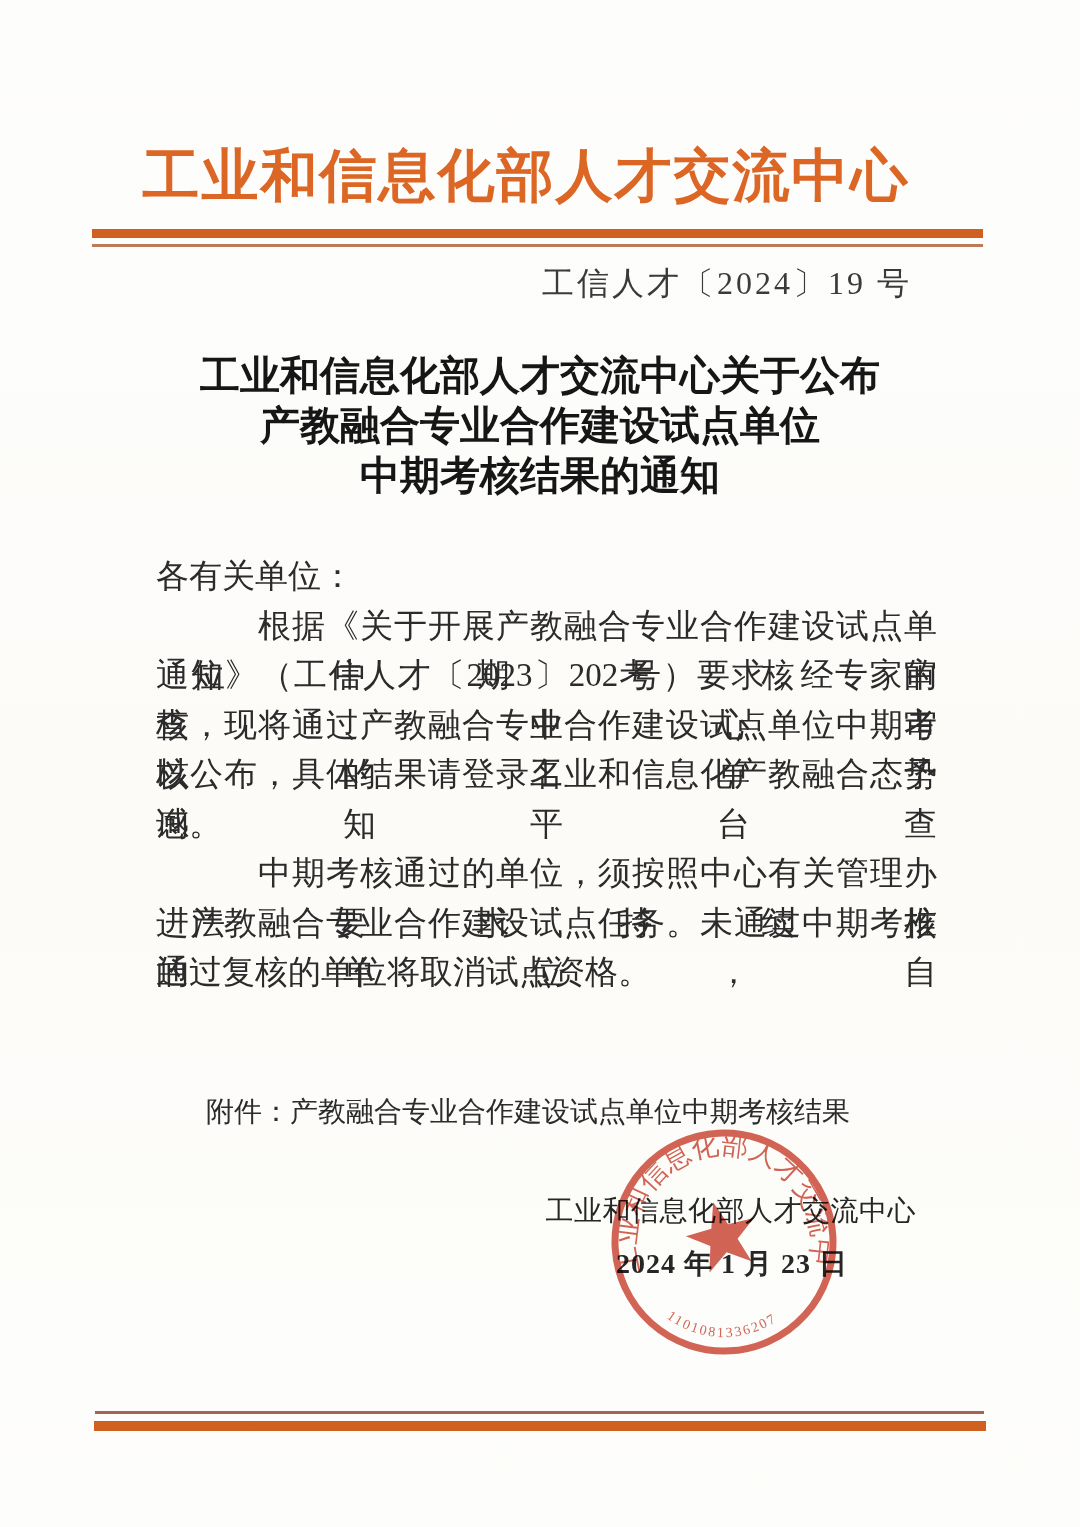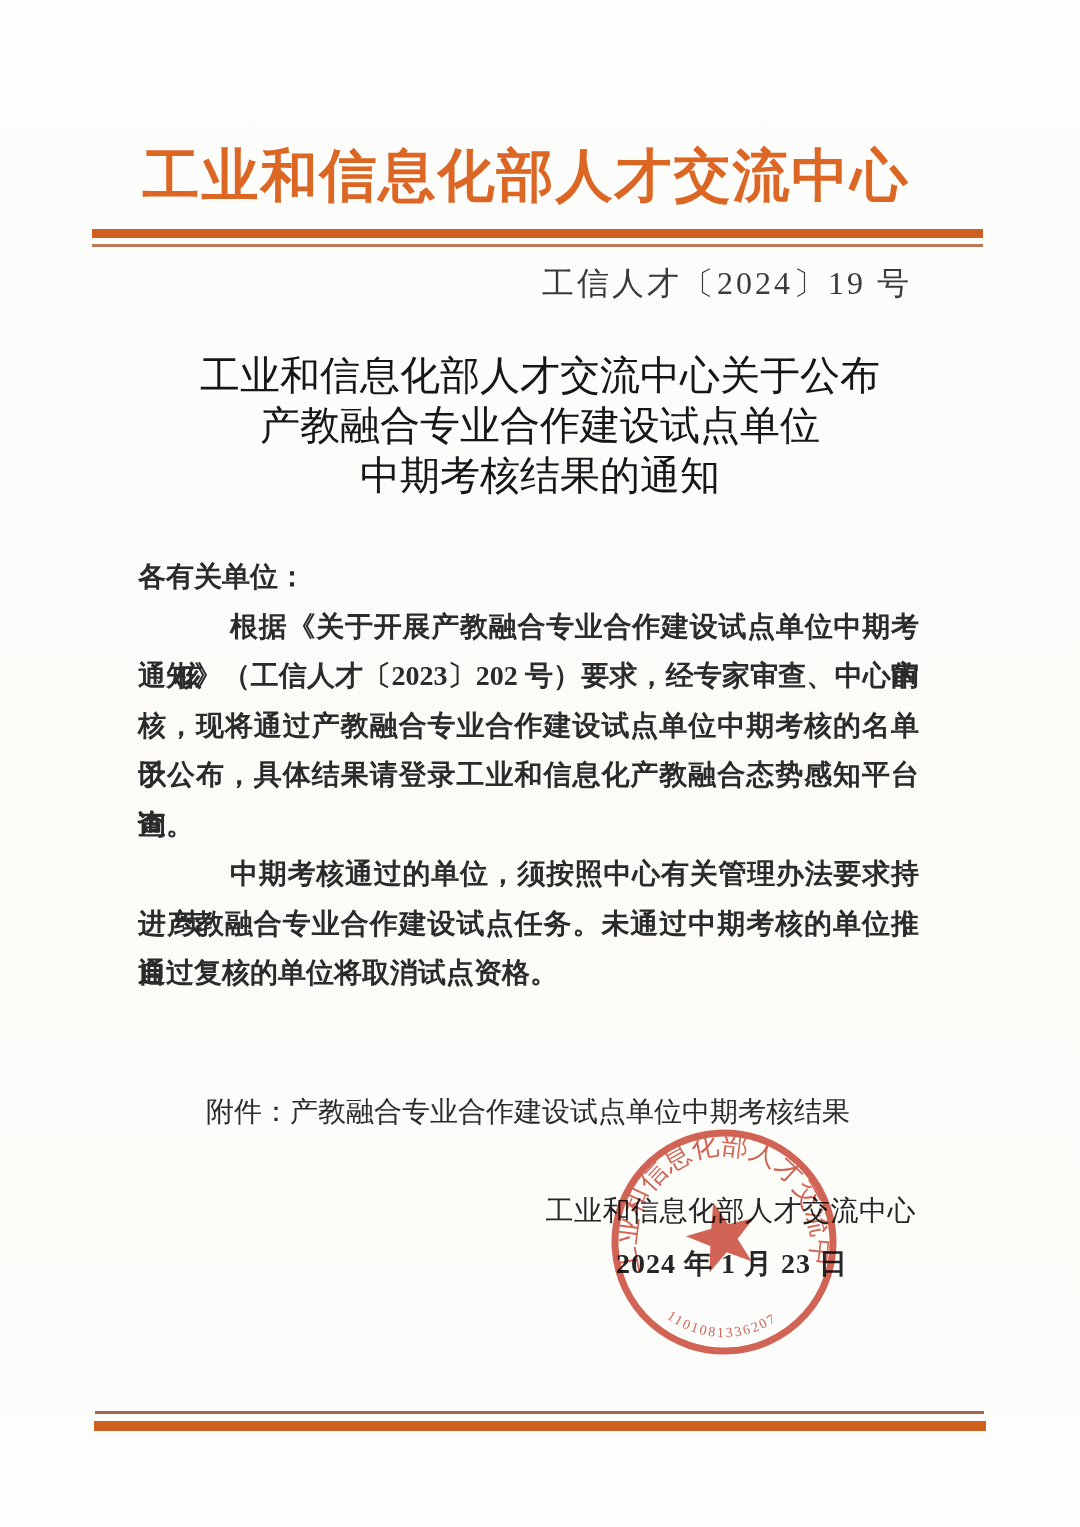--- a/index.html
+++ b/index.html
@@ -21,26 +21,26 @@
   .rule-thick-top{left:92px;top:229px;width:891px;height:9px;background:var(--rule_thick,#d0601f);}
   .rule-thin-top{left:92px;top:244px;width:891px;height:3px;background:var(--rule_thin_top,#bd7a58);}
   .rule-thin-bottom{left:95px;top:1411px;width:889px;height:3px;background:var(--rule_thin_bottom,#a5644e);}
   .rule-thick-bottom{left:94px;top:1421px;width:892px;height:10px;background:var(--rule_thick,#d0601f);}
   .doc-number{
     position:absolute;top:262px;right:168px;
     font-size:32px;letter-spacing:3px;color:var(--doc_number,#3a3a3a);
   }
   .title{
     position:absolute;top:351px;left:0;width:1080px;
-    text-align:center;font-size:40px;font-weight:normal;
+    text-align:center;font-size:40px;font-weight:bold;
     line-height:50px;color:var(--title_text,#161616);
   }
   .body-block{
-    position:absolute;left:138px;top:552px;width:781px;
-    font-size:28px;color:var(--body_text,#2b2b2b);font-weight:bold;
+    position:absolute;left:156px;top:552px;width:781px;
+    font-size:33px;color:var(--body_text,#2b2b2b);
   }
   .line{display:block;height:49.5px;line-height:49.5px;}
   .fill{text-align:justify;text-align-last:justify;text-justify:inter-character;}
   .indent{text-indent:2em;margin-left:36px;}
   .attachment{
     position:absolute;left:150px;top:1093px;width:820px;
     font-size:28px;text-indent:2em;color:var(--body_text,#2b2b2b);
   }
   .signature{
     position:absolute;top:1192px;right:164px;

